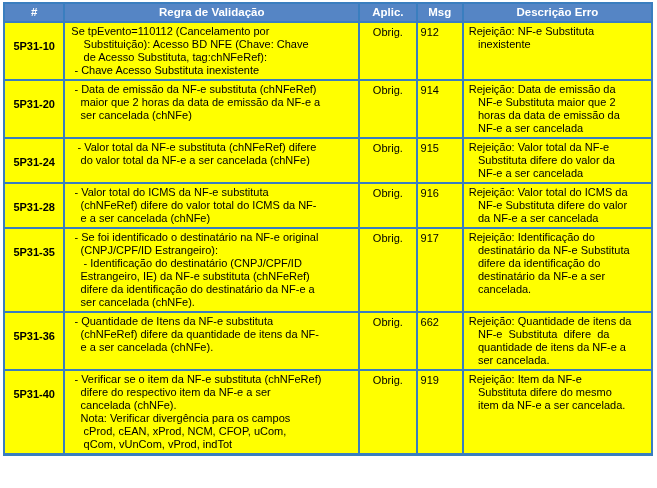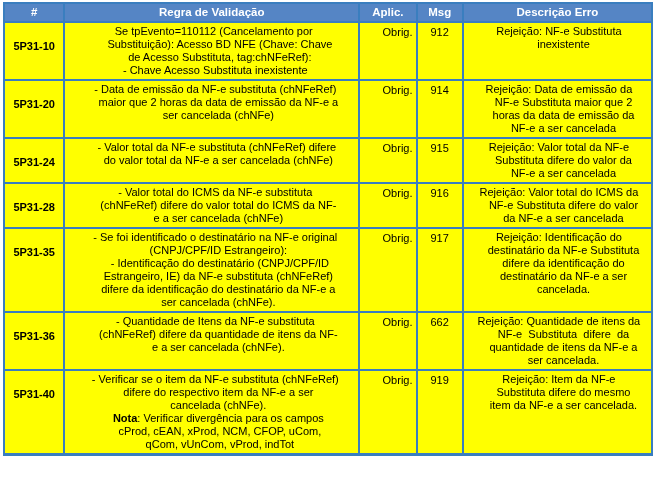--- a/index.html
+++ b/index.html
@@ -20,45 +20,44 @@
   col.c-rule{width:293px;}
   col.c-aplic{width:57px;}
   col.c-msg{width:46px;}
   col.c-desc{width:188px;}
   td,th{
     border:2px solid #3a7ebf;
     vertical-align:top;
     font-size:11px;
     line-height:13px;
     padding:2px 3px;
-    text-align:center;
   }
   tr.head th{
     background:#5585c5;
     color:#ffffff;
     font-weight:bold;
     text-align:center;
     font-size:11.5px;
     padding:2px 2px;
   }
   tr.section td{
     background:#c7d9f1;
     color:#000000;
     font-weight:bold;
     text-align:left;
     font-size:11.5px;
     padding:2px 4px;
   }
   tr.data td{background:#ffff00;color:#000000;}
   td.id{font-weight:bold;text-align:center;padding-top:17px;}
   td.rule{white-space:pre-wrap;padding-left:6px;padding-right:2px;}
-  td.aplic{text-align:right;padding-top:3px;}
-  td.msg{text-align:center;padding-top:3px;}
+  td.aplic{text-align:center;padding-top:3px;}
+  td.msg{padding-top:3px;}
   td.desc{white-space:pre-wrap;padding-left:5px;padding-right:2px;}
-  .note-label{font-weight:bold;}
+  .note-label{font-weight:normal;}
 </style>
 </head>
 <body>
 
 <div class="doc">
   <table class="rules">
     <colgroup>
       <col class="c-id">
         <col class="c-rule">
         <col class="c-aplic">

